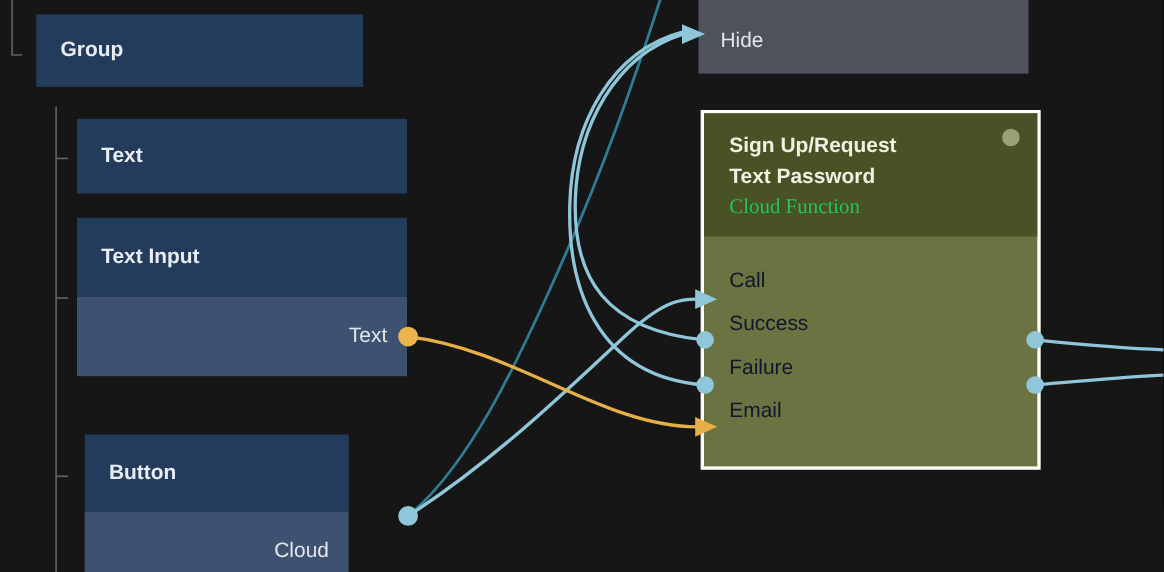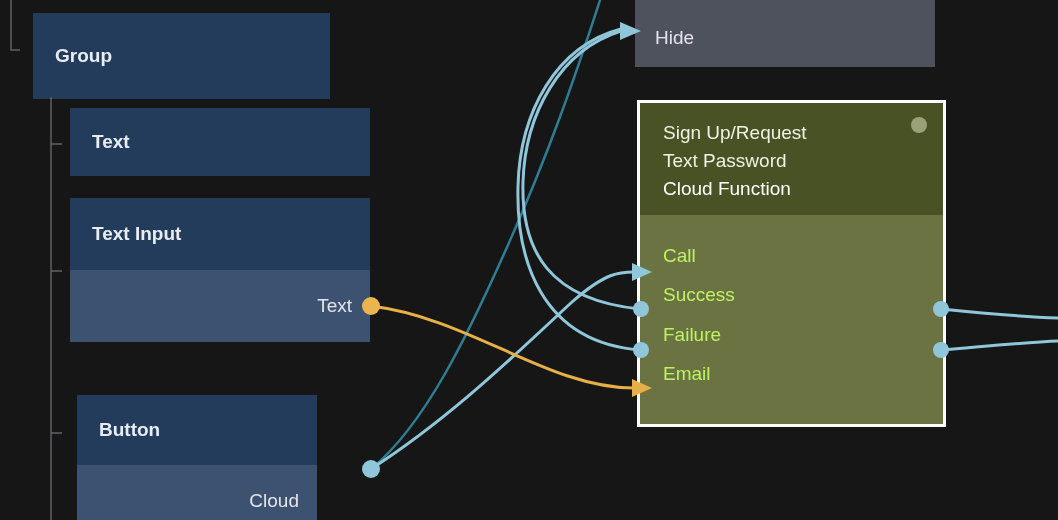--- a/index.html
+++ b/index.html
@@ -14,35 +14,35 @@
     display:flex;align-items:center;}
   .blue-header .pad{padding-left:22px;}
   .port-row{background:#3C5270;color:#E2E6EA;font-size:19px;
     display:flex;align-items:center;justify-content:flex-end;}
   .port-row .pad{padding-right:18px;}
   .hide-node{background:#4E525D;color:#E2E5E9;font-size:19px;
     display:flex;align-items:center;}
   .hide-node .pad{padding-left:20px;margin-top:13px;}
   .cloud-node{border:3px solid #FCFCFA;background:#6B7342;}
   .cloud-header{background:#495224;padding:16px 20px 12px 23px;position:relative;}
-  .cloud-title{color:#EFF1E3;font-weight:400;font-size:19px;line-height:28px;}
-  .cloud-subtitle{color:#ffffff;font-size:19px;line-height:28px;}
+  .cloud-title{color:#EFF1E3;font-weight:700;font-size:19px;line-height:28px;}
+  .cloud-subtitle{color:#22c55e;font-size:19px;line-height:28px;font-family:Liberation Serif, serif;}
   .status-dot{position:absolute;top:14px;right:16px;width:16px;height:16px;
     border-radius:50%;background:#9AA178;}
   .cloud-ports{padding-top:21px;}
   .cloud-port{height:39.5px;display:flex;align-items:center;
-    color:#bef264;font-size:19px;padding-left:23px;}
+    color:#0f172a;font-size:19px;padding-left:23px;}
   svg.overlay{position:absolute;left:0;top:0;z-index:5;}
 </style>
 </head>
 <body>
 
 <div class="canvas">
 
-  <div class="node blue-header" style="left:33px;top:13px;width:297px;height:86px;">
+  <div class="node blue-header" style="left:33px;top:13px;width:297px;height:66px;">
     <span class="pad">Group</span>
   </div>
 
   <div class="node blue-header" style="left:70px;top:108px;width:300px;height:68px;">
     <span class="pad">Text</span>
   </div>
 
   <div class="node" style="left:70px;top:198px;width:300px;height:144px;">
     <div class="blue-header" style="height:72px;">
       <span class="pad">Text Input</span>

